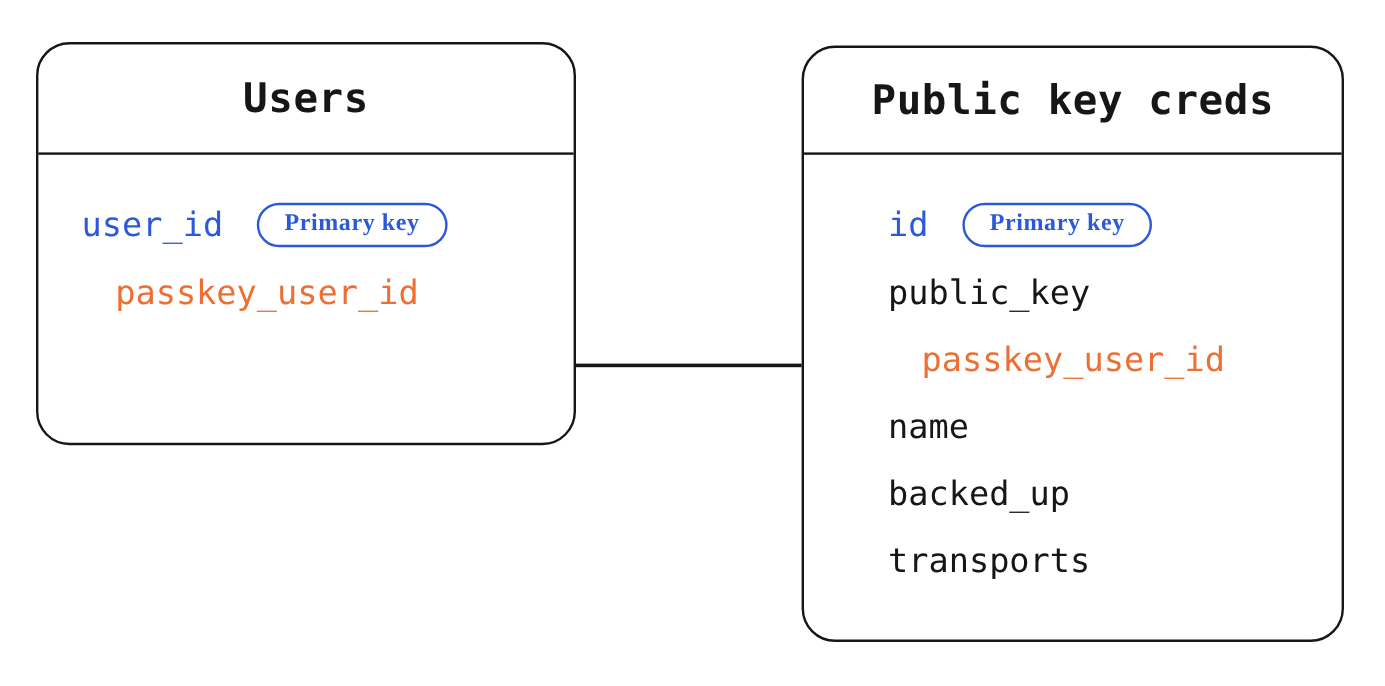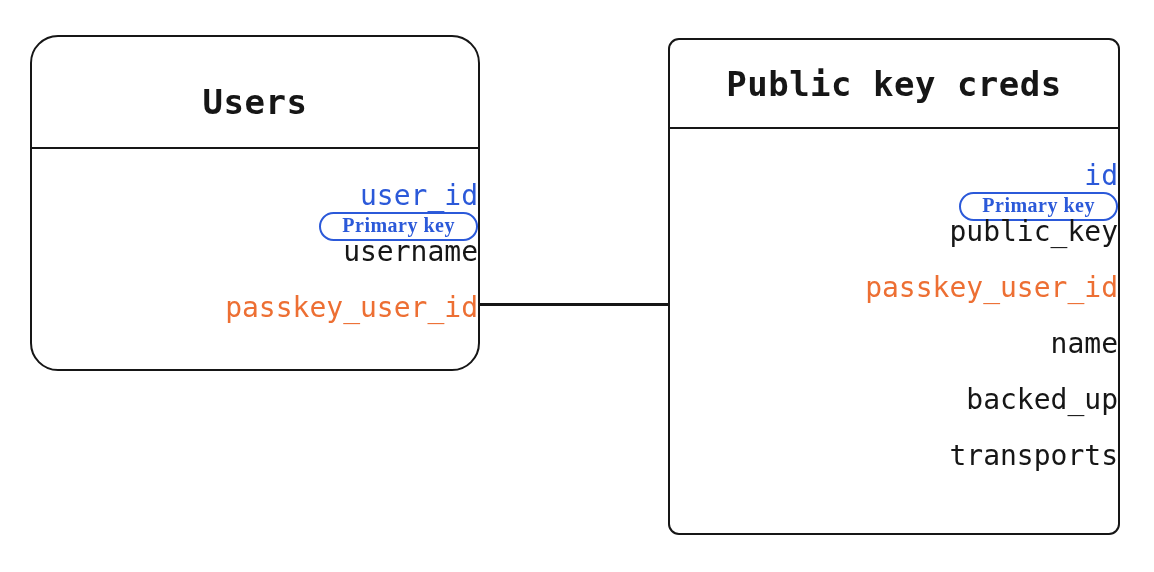--- a/index.html
+++ b/index.html
@@ -26,51 +26,49 @@
     left: 30px;
     top: 35px;
     width: 450px;
     height: 336px;
   }
   #table-pkc {
     left: 668px;
     top: 38px;
     width: 452px;
     height: 497px;
-    border-radius: 11px;
   }
 
   .table-header {
     display: flex;
     align-items: center;
     justify-content: center;
     border-bottom: 2px solid var(--line, #161616);
   }
-  #table-users .table-header { height: 90px; margin-top: 20px; }
+  #table-users .table-header { height: 90px; }
   #table-pkc  .table-header { height: 87px; }
 
   .table-title {
     font-size: 34px;
     font-weight: 700;
     letter-spacing: 0.5px;
     color: var(--line, #161616);
     white-space: nowrap;
   }
 
   .table-body {
     padding-top: 30px;
   }
   .field-row {
     display: flex;
-    align-items: flex-end;
+    align-items: center;
     height: 56px;
     padding-left: 36px;
     font-size: 28px;
     white-space: nowrap;
-    flex-direction: column;
   }
   #table-pkc .field-row { padding-left: 70px; }
 
   .role-normal  { color: var(--line, #161616); }
   .role-primary { color: var(--blue, #2b59d9); }
   .role-foreign { color: var(--orange, #ed6f33); margin-left: 28px; }
 
   .pk-badge {
     display: inline-flex;
     align-items: center;
@@ -103,23 +101,20 @@
 <div class="entity-table" id="table-users">
   <div class="table-header">
     <span class="table-title">Users</span>
   </div>
   <div class="table-body">
     <div class="field-row">
       <span class="field-name role-primary">user_id</span>
       <span class="pk-badge">Primary key</span>
     </div>
     <div class="field-row">
-      <span class="field-name role-normal">username</span>
-    </div>
-    <div class="field-row">
       <span class="field-name role-foreign">passkey_user_id</span>
     </div>
   </div>
 </div>
 
 <div class="relationship-line"></div>
 
 <div class="entity-table" id="table-pkc">
   <div class="table-header">
     <span class="table-title">Public key creds</span>

